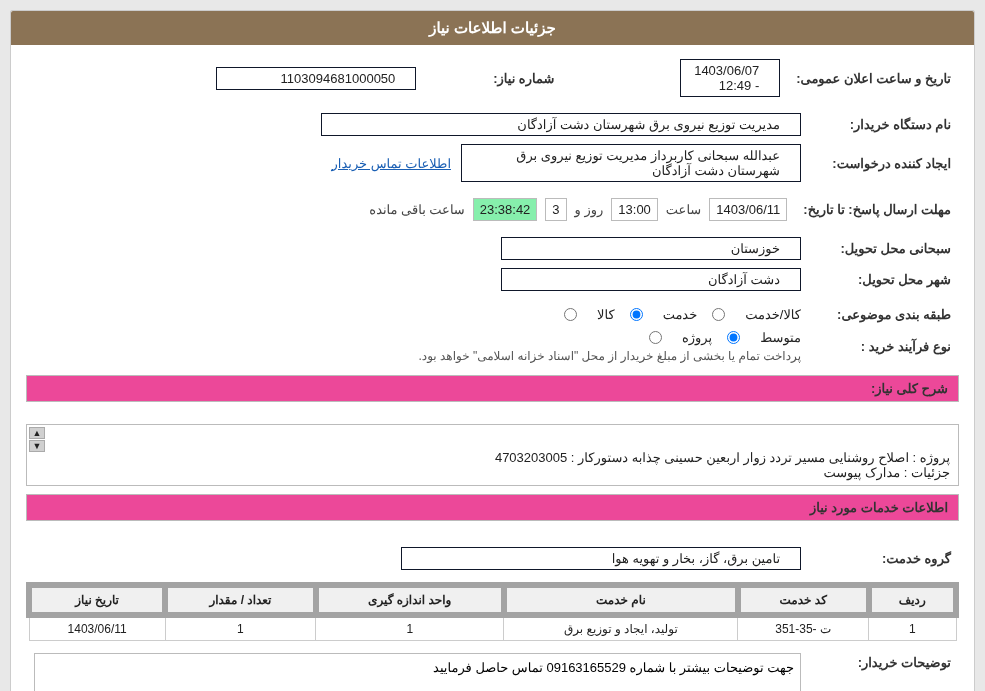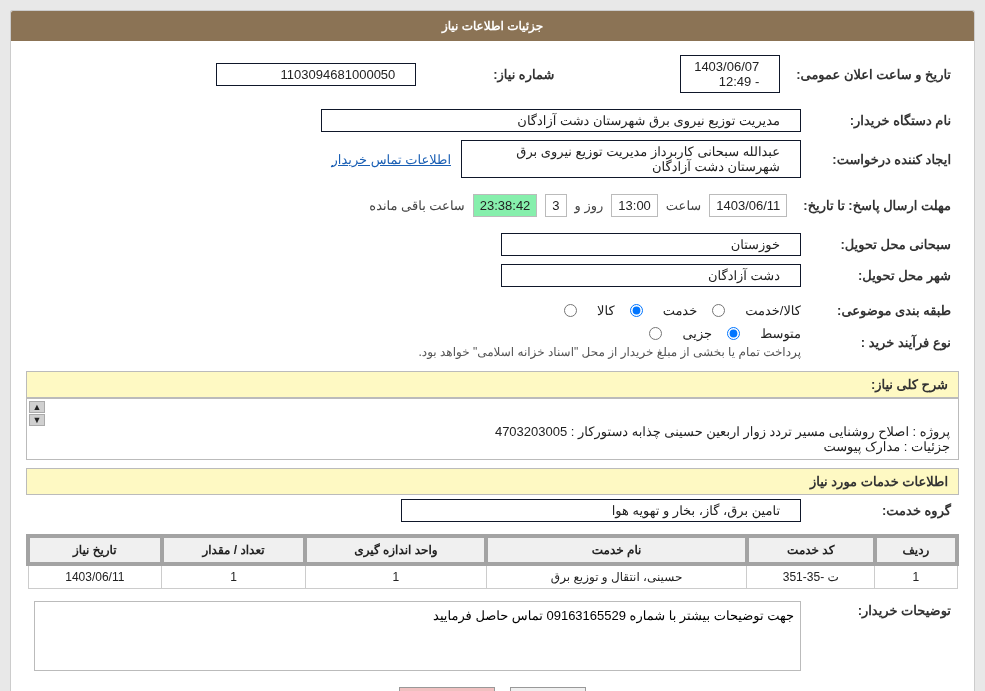--- a/index.html
+++ b/index.html
@@ -18,21 +18,21 @@
     .main-card {
       background: #fff;
       border: 1px solid #ccc;
       border-radius: 2px;
     }
     .card-header {
       background: #8b7355;
       color: #fff;
       text-align: center;
       padding: 8px 12px;
-      font-size: 12px;
+      font-size: 15px;
       font-weight: bold;
       border-radius: 2px 2px 0 0;
     }
     .card-body {
       padding: 10px 15px;
     }
     .info-table {
       width: 100%;
       border-collapse: collapse;
       margin-bottom: 8px;
@@ -54,25 +54,25 @@
     .input-box {
       border: 1px solid #0f172a;
       background: #fff;
       padding: 3px 20px;
       min-height: 22px;
       display: inline-block;
     }
     .input-medium { width: 200px; }
     .input-small { width: 100px; }
     .section-title {
-      background: #fef9c3;
+      background: #ec4899;
       border: 1px solid #bbb;
       padding: 5px 10px;
       font-weight: bold;
-      margin: 8px 0 0 0;
+      margin: 8px 0 22px 0;
       text-align: right;
       color: #333;
     }
     .blue-link { color: #1a5fb4; cursor: pointer; text-decoration: underline; }
     .radio-group { display: inline-flex; gap: 15px; align-items: center; direction: rtl; }
     .radio-item { display: flex; align-items: center; gap: 20px; }
     .date-row { display: flex; align-items: center; gap: 8px; direction: rtl; }
     .date-field { border: 1px solid #bbb; padding: 3px 6px; background: #fff; }
     .scroll-box {
       border: 1px solid #bbb;
@@ -103,21 +103,21 @@
       justify-content: center;
     }
     .services-table {
       width: 100%;
       border-collapse: collapse;
       margin-top: 6px;
       font-size: 12px;
     }
     .services-table th {
       background: #f0f0f0;
-      border: 4px solid #a3a3a3;
+      border: 6px solid #a3a3a3;
       padding: 5px 8px;
       text-align: center;
       font-weight: bold;
     }
     .services-table td {
       border: 1px solid #ccc;
       padding: 4px 8px;
       text-align: center;
     }
     .services-table tr:nth-child(even) { background: #f9f9f9; }
@@ -268,21 +268,21 @@
         <tr>
           <td class="label-cell">نوع فرآیند خرید :</td>
           <td class="value-cell">
             <div style="display:flex; align-items:flex-start; flex-direction:column; gap:4px;">
               <div class="radio-group">
                 <div class="radio-item">
                   <span>متوسط</span>
                   <input type="radio" name="nooe_farayand" checked="" style="">
                 </div>
                 <div class="radio-item">
-                  <span>جزیی</span>
+                  <span>پروژه</span>
                   <input type="radio" name="nooe_farayand" style="">
                 </div>
               </div>
               <div style="font-size:12px; color:#555;">پرداخت تمام یا بخشی از مبلغ خریدار از محل "اسناد خزانه اسلامی" خواهد بود.</div>
             </div>
           </td>
         </tr>
       </tbody>
         </table>
 
@@ -323,21 +323,21 @@
             <th>نام خدمت</th>
             <th>واحد اندازه گیری</th>
             <th>تعداد / مقدار</th>
             <th>تاریخ نیاز</th>
           </tr>
         </thead>
         <tbody id="services-tbody">
         <tr>
               <td>1</td>
               <td>ت -35-351</td>
-              <td>حسینی، انتقال و توزیع برق</td>
+              <td>تولید، ایجاد و توزیع برق</td>
               <td>1</td>
               <td>1</td>
               <td>1403/06/11</td>
             </tr>
           </tbody>
       </table>
 
       <table class="info-table" style="margin-top:8px;">
         <tbody>
             <tr>

